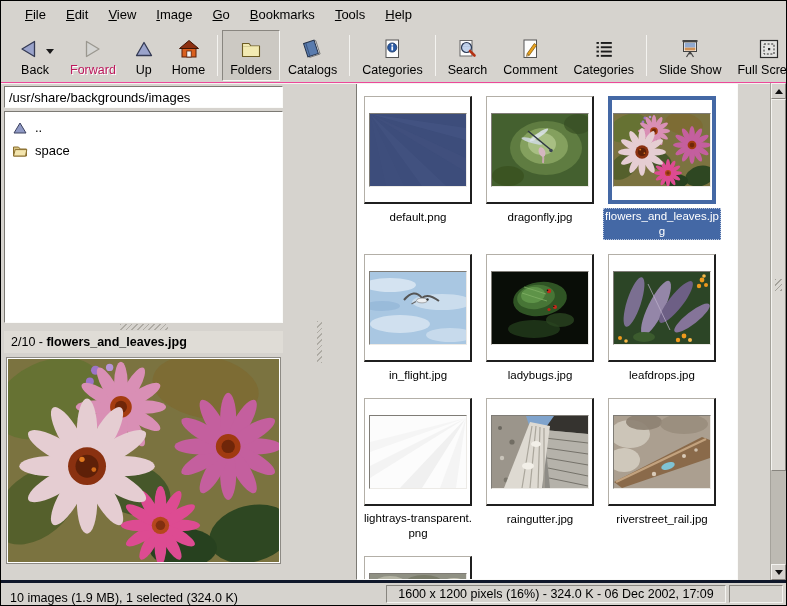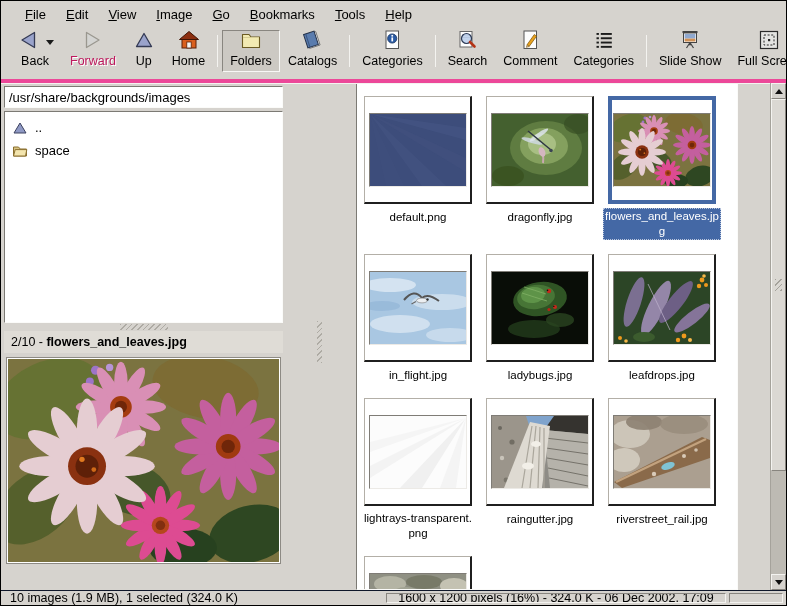--- a/index.html
+++ b/index.html
@@ -8,22 +8,22 @@
   .window{ width:787px; height:606px; border:1px solid #000; background:#d6d3ce;
            display:flex; flex-direction:column; position:relative; overflow:hidden; }
 
   
   .menubar{ height:27px; display:flex; align-items:center; padding:0 14px; flex:none; }
   .menu-item{ padding:4px 10px; font-size:13px; cursor:default; }
   .menu-label{ display:block; }
   .menu-label::first-letter{ text-decoration:underline; }
 
   
-  .toolbar{ height:55px; flex:none; display:flex; align-items:stretch; padding:2px 3px 7px 3px;
-            border-bottom:4px solid #ec4899; box-shadow:0 1px 0 #f4f3f0; position:relative; }
+  .toolbar{ height:55px; flex:none; display:flex; align-items:stretch; padding:2px 3px 1px 3px;
+            border-bottom:1px solid #ec4899; box-shadow:0 1px 0 #f4f3f0; position:relative; }
   .tb-grip{ width:7px; margin:4px 3px 4px 1px;
             background:repeating-linear-gradient(135deg,#b2afa8 0 1px,transparent 1px 4px); }
   .tb-btn{ display:flex; flex-direction:column; align-items:center; justify-content:flex-end;
            padding:3px 7px 3px 7px; font-size:12.5px; border:1px solid transparent; }
   .tb-btn.active{ background:#ccc9c3; border-color:#898680 #f8f8f6 #f8f8f6 #898680; }
   .tb-btn.disabled .tb-label{ color:#be185d; text-shadow:1px 1px 0 #fff; }
   .tb-icon-row{ display:flex; align-items:center; }
   .tb-icon{ display:block; }
   .tb-dd{ width:0; height:0; border:4px solid transparent; border-top:5px solid #1a1a1a;
           margin:8px 0 0 6px; }
@@ -75,22 +75,22 @@
            border-color:#f4f3f0 #88857f #88857f #f4f3f0; display:flex; align-items:center; justify-content:center; }
   .sb-up{ top:0; } .sb-down{ bottom:0; }
   .arr-up{ width:0;height:0;border:4px solid transparent;border-bottom:5px solid #111;margin-top:-4px; }
   .arr-down{ width:0;height:0;border:4px solid transparent;border-top:5px solid #111;margin-bottom:-4px; }
   .sb-thumb{ position:absolute; top:16px; left:0; right:0; height:372px; background:#dbd8d3;
            border:1px solid; border-color:#f4f3f0 #88857f #88857f #f4f3f0; }
   .sb-thumb::after{ content:""; position:absolute; top:50%; margin-top:-6px; height:12px; left:3px; right:3px;
            background:repeating-linear-gradient(135deg,#a5a29b 0 1px,transparent 1px 4px); }
 
   
-  .statusbar{ height:15px; flex:none; position:relative; display:flex; align-items:flex-end;
-           font-size:12.5px; border-top:1px solid #0f172a; }
+  .statusbar{ height:25px; flex:none; position:relative; display:flex; align-items:flex-end;
+           font-size:12.5px; border-top:3px solid #0f172a; }
   .status-left{ padding-left:9px; white-space:nowrap; }
   .status-center{ position:absolute; left:385px; width:340px; top:2px; bottom:2px; border:1px solid;
            border-color:#88857f #f4f3f0 #f4f3f0 #88857f; display:flex; align-items:center;
            justify-content:center; white-space:nowrap; overflow:hidden; font-size:12.5px; }
   .status-rightseg{ position:absolute; left:728px; right:3px; top:2px; bottom:2px; border:1px solid;
            border-color:#88857f #f4f3f0 #f4f3f0 #88857f; }
   .defs-holder{ position:absolute; width:0; height:0; overflow:hidden; }
 </style>
 </head>
 <body>

